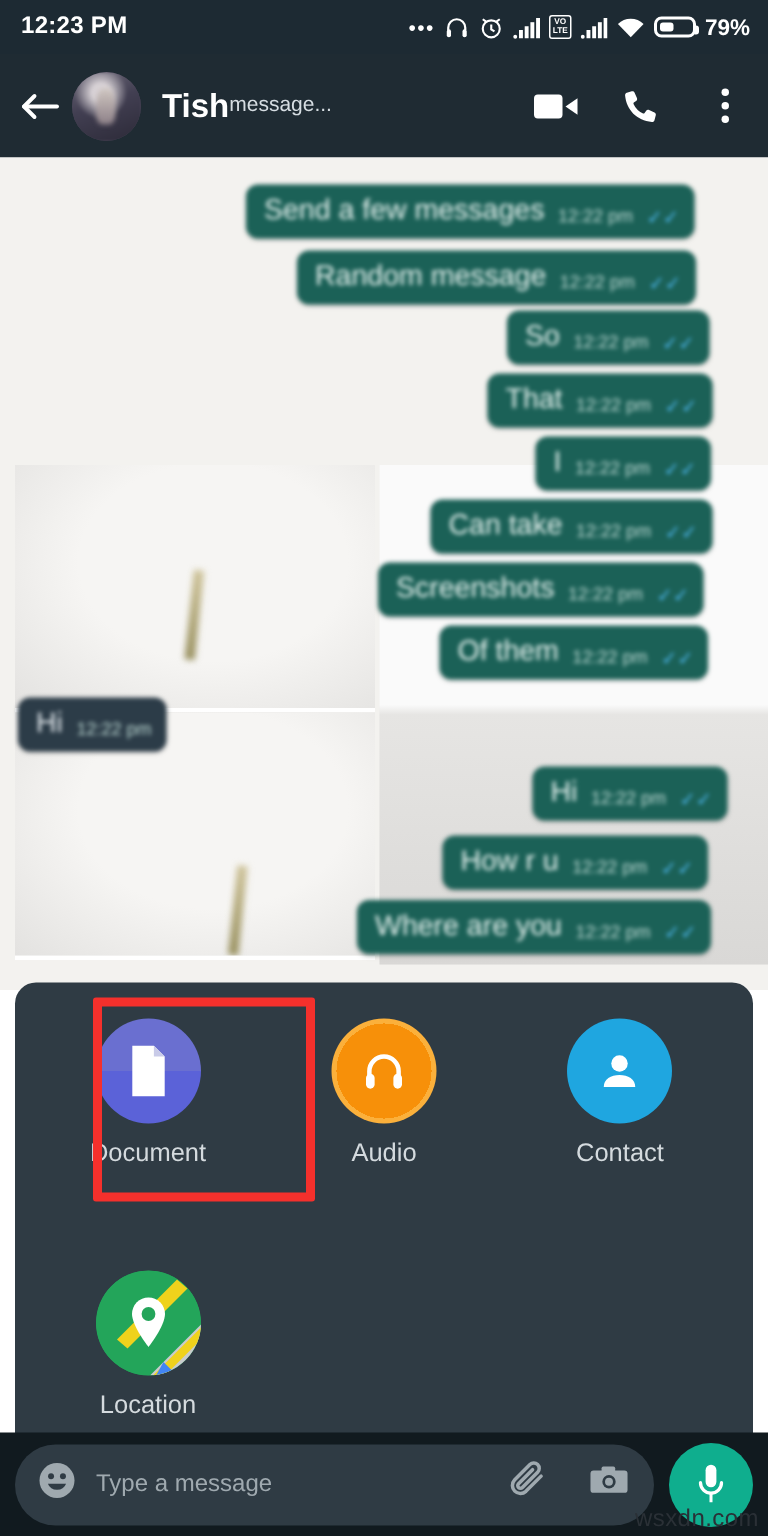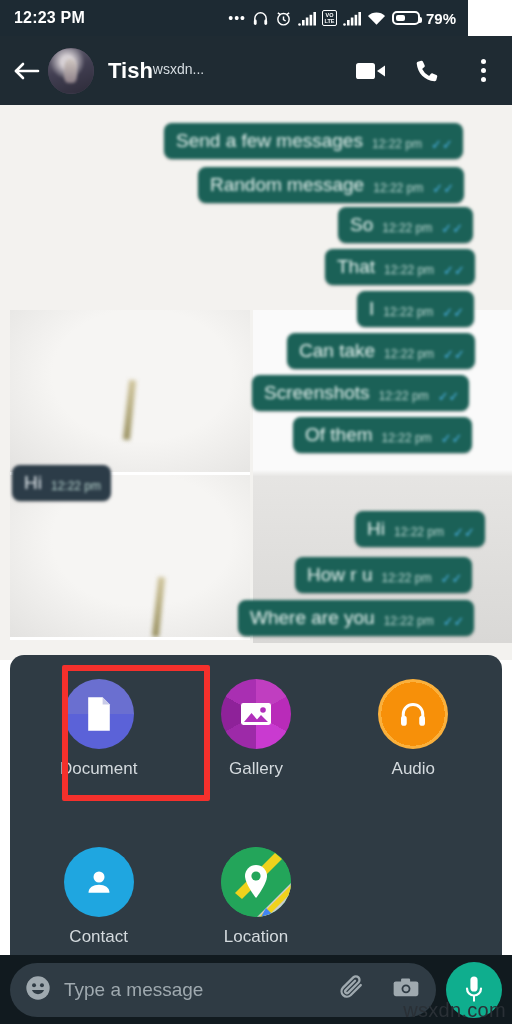--- a/index.html
+++ b/index.html
@@ -12,21 +12,21 @@
   #phone {
     position: relative;
     width: 512px; height: 1024px;
     background: #ffffff;
     overflow: hidden;
   }
 
   
   .statusbar {
     position: absolute; top: 0; left: 0;
-    width: 468px; height: 36px;
+    width: 512px; height: 36px;
     background: #1d2a33;
     display: flex; align-items: center;
     padding: 0 12px 0 14px;
     color: #ffffff;
   }
   .sb-clock { font-size: 16px; font-weight: bold; letter-spacing: .2px; }
   .sb-right { margin-left: auto; display: flex; align-items: center; gap: 6px; }
   .sb-ico { display: block; }
   .sb-dots { letter-spacing: 1px; font-size: 14px; line-height: 10px; color:#fff; }
   .volte {
@@ -162,28 +162,28 @@
 
   
   .inputbar {
     position:absolute; left:0; top:955px; width:512px; height:69px;
     background:#111a1f; display:flex; align-items:center; padding: 0 10px;
   }
   .field {
     flex:1; height:54px; background:#2f3b44; border-radius:27px;
     display:flex; align-items:center; padding: 0 16px 0 14px; gap:12px;
   }
-  .placeholder { color:#9fa9af; font-size:19px; flex:1; }
+  .placeholder { color:#9fa9af; font-size:16px; flex:1; }
   .mic-btn {
     width:56px; height:56px; border-radius:50%; background:#0fae8e;
     margin-left:10px; display:flex; align-items:center; justify-content:center; flex:none;
   }
   .watermark {
     position:absolute; right:6px; bottom:2px;
-    color:#2a3036; font-size:20px; letter-spacing:.3px;
+    color:#2a3036; font-size:16px; letter-spacing:.3px;
   }
 </style>
 </head>
 <body>
 
 <div id="phone">
 
   <div class="statusbar">
     <div class="sb-clock">12:23 PM</div>
     <div class="sb-right">
@@ -232,21 +232,21 @@
         <path d="M25 12H3"></path>
           <path d="M10 5 3 12l7 7"></path>
       </svg>
     </div>
     <div class="avatar">
       <span class="av-a"></span>
         <span class="av-b"></span>
     </div>
     <div class="title-wrap">
       <div class="chat-title">Tish</div>
-      <div class="chat-sub">wsxdn...</div>
+      <div class="chat-sub">message...</div>
     </div>
     <div class="appbar-actions">
       <div class="ab-btn">
         <svg width="30" height="22" viewBox="0 0 30 22">
           <rect x="0" y="3" width="19" height="16" rx="2.6" fill="#fff"></rect>
           <path d="M21 11 29 5.5v11z" fill="#fff"></path>
         </svg>
       </div>
       <div class="ab-btn">
         <svg width="26" height="26" viewBox="0 0 24 24" fill="#fff">
@@ -346,30 +346,20 @@
         <span class="circle c-doc">
           <svg width="30" height="36" viewBox="0 0 24 30">
             <path d="M3 1h12l6 6v22H3z" fill="#fff"></path>
             <path d="M15 1l6 6h-6z" fill="#c9cbe8"></path>
           </svg>
         </span>
         <span class="lbl">Document</span>
       </div>
 
 
-      <div class="att">
-        <span class="circle c-gal">
-          <svg width="34" height="28" viewBox="0 0 34 28" style="position:relative">
-            <rect x="2" y="3" width="30" height="22" rx="2.4" fill="#fff"></rect>
-            <circle cx="24" cy="10" r="2.8" fill="#b12fbb"></circle>
-            <path d="M5 22l7.5-9 5.5 6.5 4-4.5 7 7z" fill="#b12fbb"></path>
-          </svg>
-        </span>
-        <span class="lbl">Gallery</span>
-      </div>
 
       <div class="att">
         <span class="circle c-aud">
           <svg width="32" height="30" viewBox="0 0 24 24" fill="none" stroke="#fff" stroke-width="2.4" style="position:relative">
             <path d="M4.2 14.5v-2.4a7.8 7.8 0 0 1 15.6 0v2.4"></path>
             <rect x="2.4" y="13.4" width="4.6" height="8" rx="2.3" fill="#fff" stroke="none"></rect>
             <rect x="17" y="13.4" width="4.6" height="8" rx="2.3" fill="#fff" stroke="none"></rect>
           </svg>
         </span>
         <span class="lbl">Audio</span>

